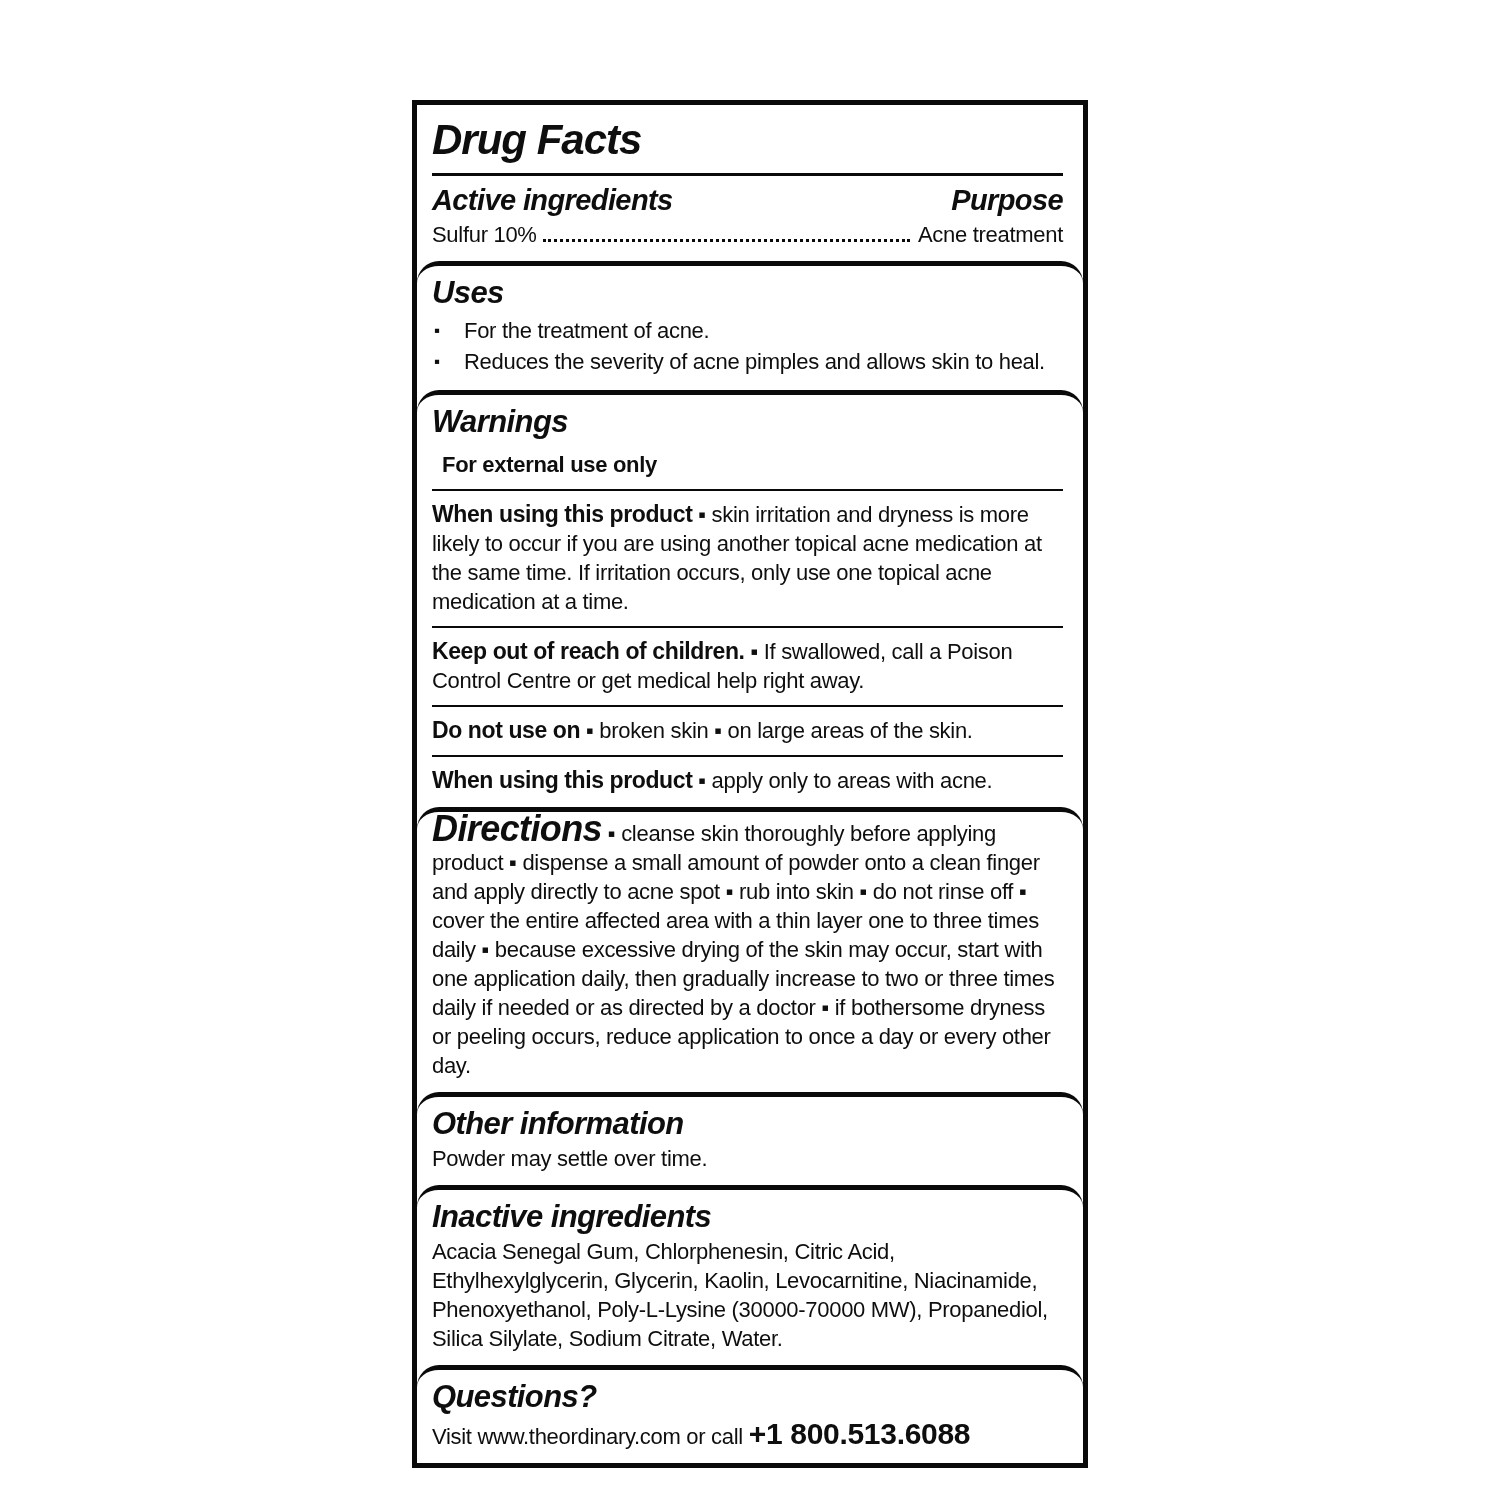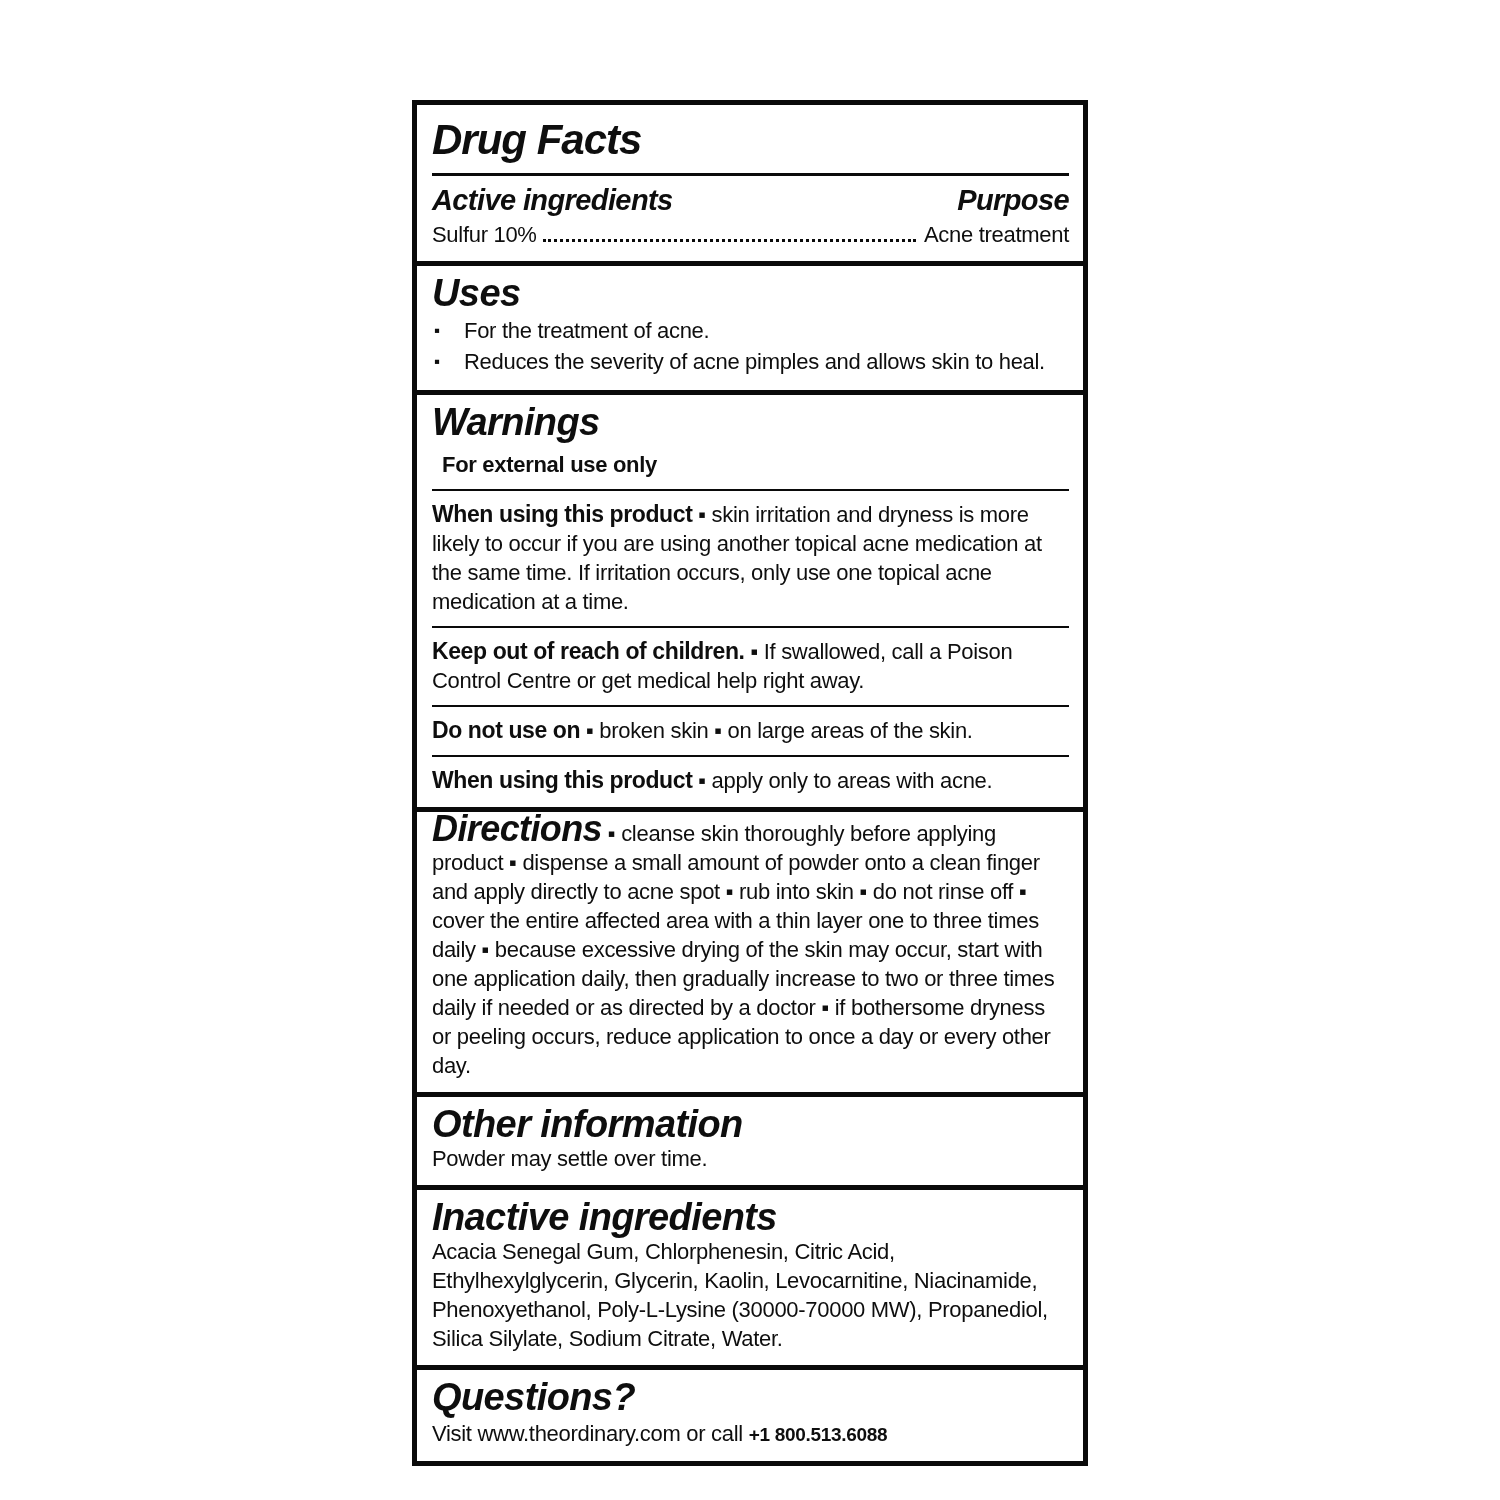--- a/index.html
+++ b/index.html
@@ -18,25 +18,26 @@
   .label {
     position: absolute;
     left: 412px;
     top: 100px;
     width: 676px;
     box-sizing: border-box;
     border: 5px solid #0a0a0a;
     background: #ffffff;
   }
   .sec {
-    padding: 7px 14px 12px 15px;
+    padding: 7px 20px 12px 15px;
     border-top: 5px solid #0a0a0a;
     font-size: 22px;
     line-height: 29px;
     letter-spacing: -0.3px;
+    border-radius: 22px;
   }
   .sec:first-child { border-top: none; }
 
   .title {
     font-size: 42px;
     line-height: 48px;
     font-weight: bold;
     font-style: italic;
     letter-spacing: -1px;
     margin: 4px 0 0 0;
@@ -63,21 +64,21 @@
     align-items: flex-end;
     margin-top: 1px;
   }
   .dotrow .leader {
     flex: 1;
     border-bottom: 3px dotted #0a0a0a;
     margin: 0 8px 7px 6px;
   }
 
   .h-sec {
-    font-size: 38px;
+    font-size: 31px;
     line-height: 40px;
     font-weight: bold;
     font-style: italic;
     letter-spacing: -0.6px;
     margin: 0 0 3px 0;
   }
   p { margin: 0; }
   .li {
     display: flex;
     margin: 1px 0 2px 2px;
@@ -96,21 +97,21 @@
     margin: 10px 0 9px 0;
   }
   b.lead { font-size: 23px; letter-spacing: -0.4px; text-align: right; }
   .inline-h {
     font-size: 36px;
     font-weight: bold;
     font-style: italic;
     letter-spacing: -0.6px;
     line-height: 0;
   }
-  .phone { font-weight: bold; font-size: 19px; }
+  .phone { font-weight: bold; font-size: 30px; }
 </style>
 </head>
 <body>
 
 <div class="label">
 
   <section class="sec">
     <h1 class="title">Drug Facts</h1>
     <div class="rule-title"></div>
     <div class="two-col">

